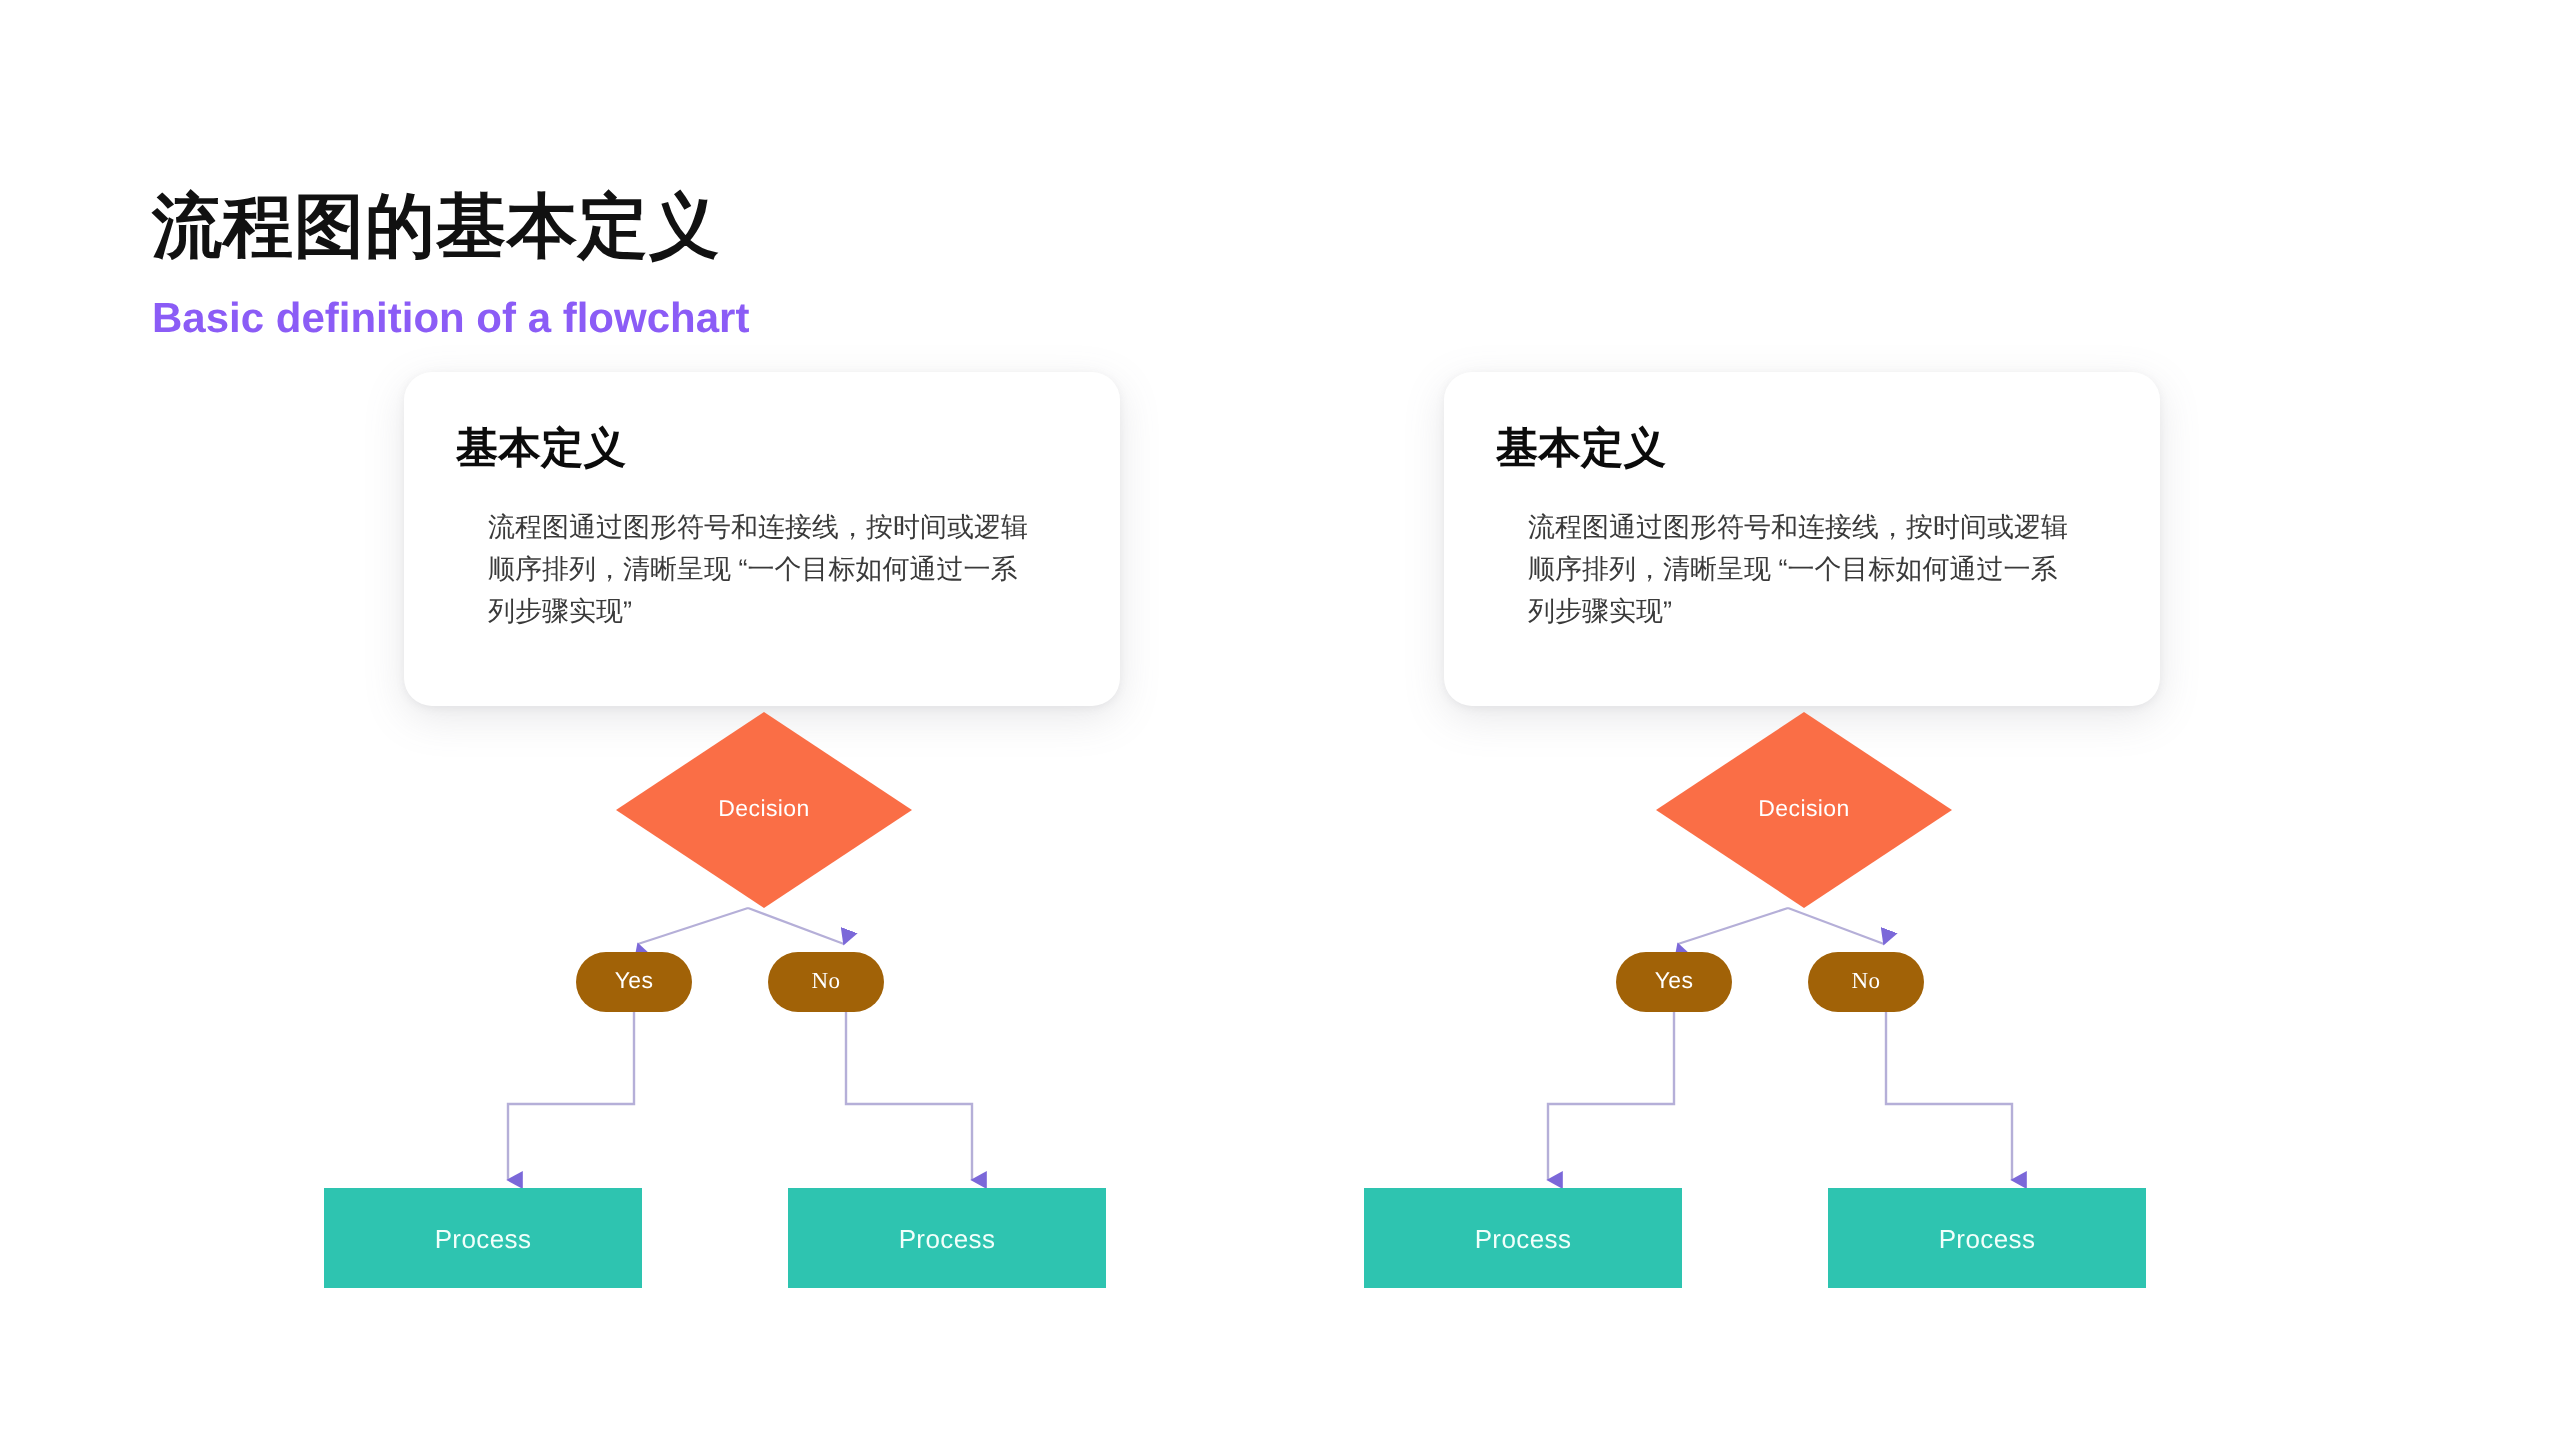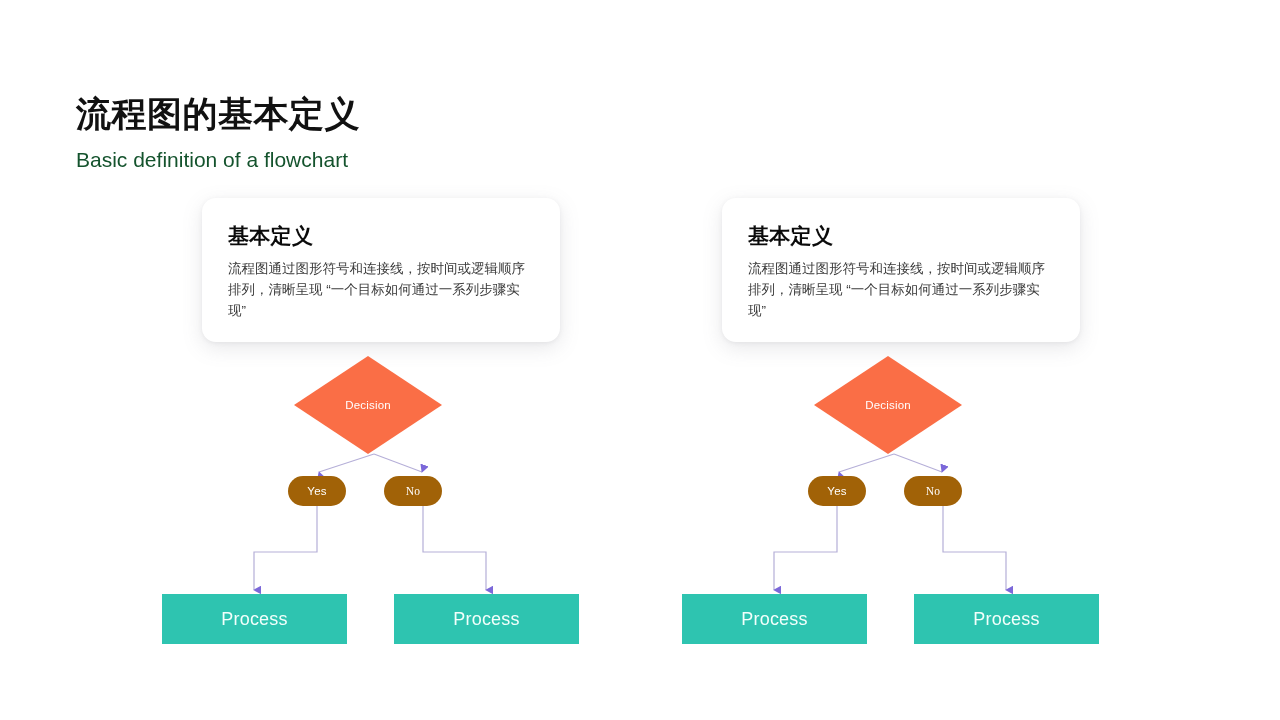--- a/index.html
+++ b/index.html
@@ -33,41 +33,41 @@
     font-size: 35px;
     font-weight: bold;
     color: #111111;
     letter-spacing: 0.5px;
     line-height: 1.15;
     margin: 0;
     white-space: nowrap;
   }
   .slide-subtitle {
     font-size: 21px;
-    font-weight: normal;
-    color: #14532d;
+    font-weight: bold;
+    color: #8b5cf6;
     margin: 0;
     padding-top: 14px;
     white-space: nowrap;
   }
 
   
   .panel {
     position: absolute;
     top: 0;
     width: 520px;
     height: 720px;
   }
   .panel-left  { left: 120px; }
   .panel-right { left: 640px; }
 
   
   .def-card {
     position: absolute;
-    top: 198px;
+    top: 186px;
     width: 358px;
     min-height: 134px;
     background: #ffffff;
     border-radius: 14px;
     box-shadow: 0 6px 20px rgba(120,120,130,0.17), 0 1px 4px rgba(120,120,130,0.10);
     box-sizing: border-box;
     padding: 24px 26px 20px 26px;
   }
   .panel-left  .def-card { left: 82px; }
   .panel-right .def-card { left: 82px; }
@@ -76,21 +76,21 @@
     font-size: 21px;
     font-weight: bold;
     color: #0b0b0b;
     margin: 0 0 9px 0;
     letter-spacing: 0.3px;
   }
   .def-card-body {
     font-size: 13.5px;
     line-height: 1.55;
     color: #3a3a3a;
-    margin: 0;
+    margin: 16px;
     max-width: 300px;
   }
 
   
   .flow {
     position: absolute;
     left: 0;
     top: 352px;
     width: 520px;
     height: 310px;
@@ -100,21 +100,21 @@
     left: 0;
     top: 0;
     width: 520px;
     height: 310px;
     overflow: visible;
   }
 
   
   .decision {
     position: absolute;
-    left: 174px;
+    left: 188px;
     top: 4px;
     width: 148px;
     height: 98px;
   }
   .decision-shape {
     position: absolute;
     inset: 0;
     background: #fa6e46;
     clip-path: polygon(50% 0%, 100% 50%, 50% 100%, 0% 50%);
   }
@@ -143,27 +143,27 @@
     color: #ffffff;
     letter-spacing: 0.2px;
   }
   .pill-yes { left: 168px; top: 124px; }
   .pill-no  { left: 264px; top: 124px; font-family: Liberation Serif, serif; }
 
   
   .process {
     position: absolute;
     top: 242px;
-    width: 185px;
+    width: 159px;
     height: 50px;
     background: #2ec4b0;
     display: flex;
     align-items: center;
     justify-content: center;
-    font-size: 18px;
+    font-size: 13px;
     color: #f2fffb;
     letter-spacing: 0.2px;
   }
   .process-left  { left: 42px; }
   .process-right { left: 274px; }
 </style>
 </head>
 <body>
 
 <div class="slide">

